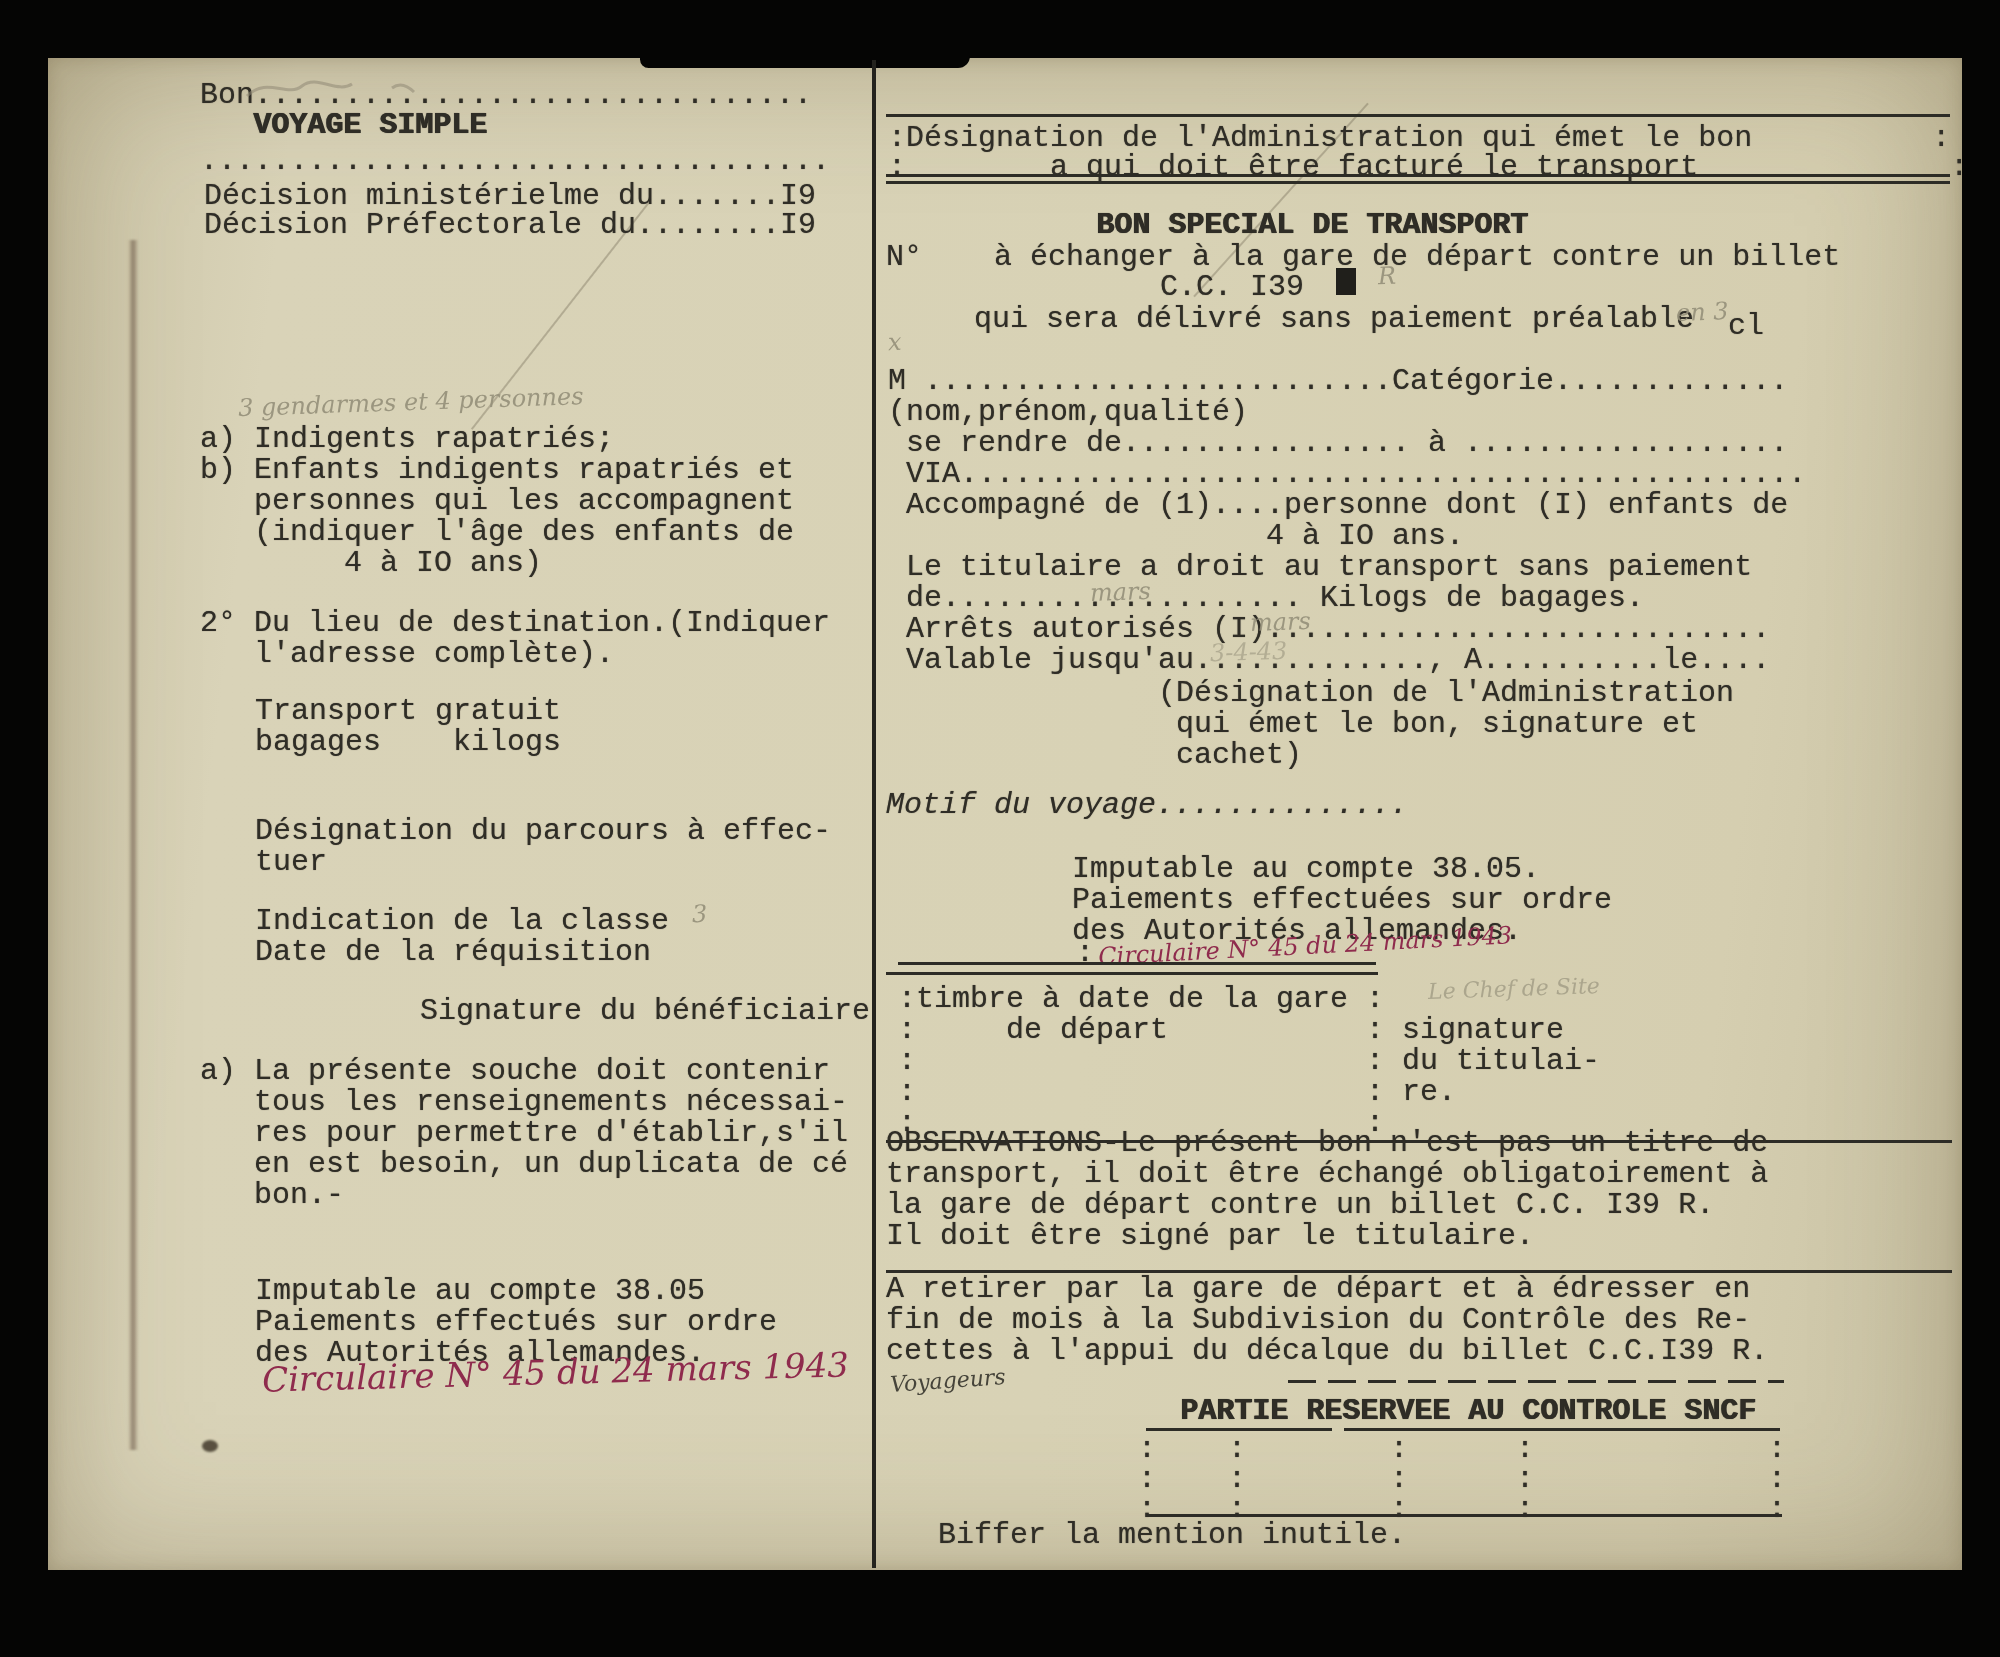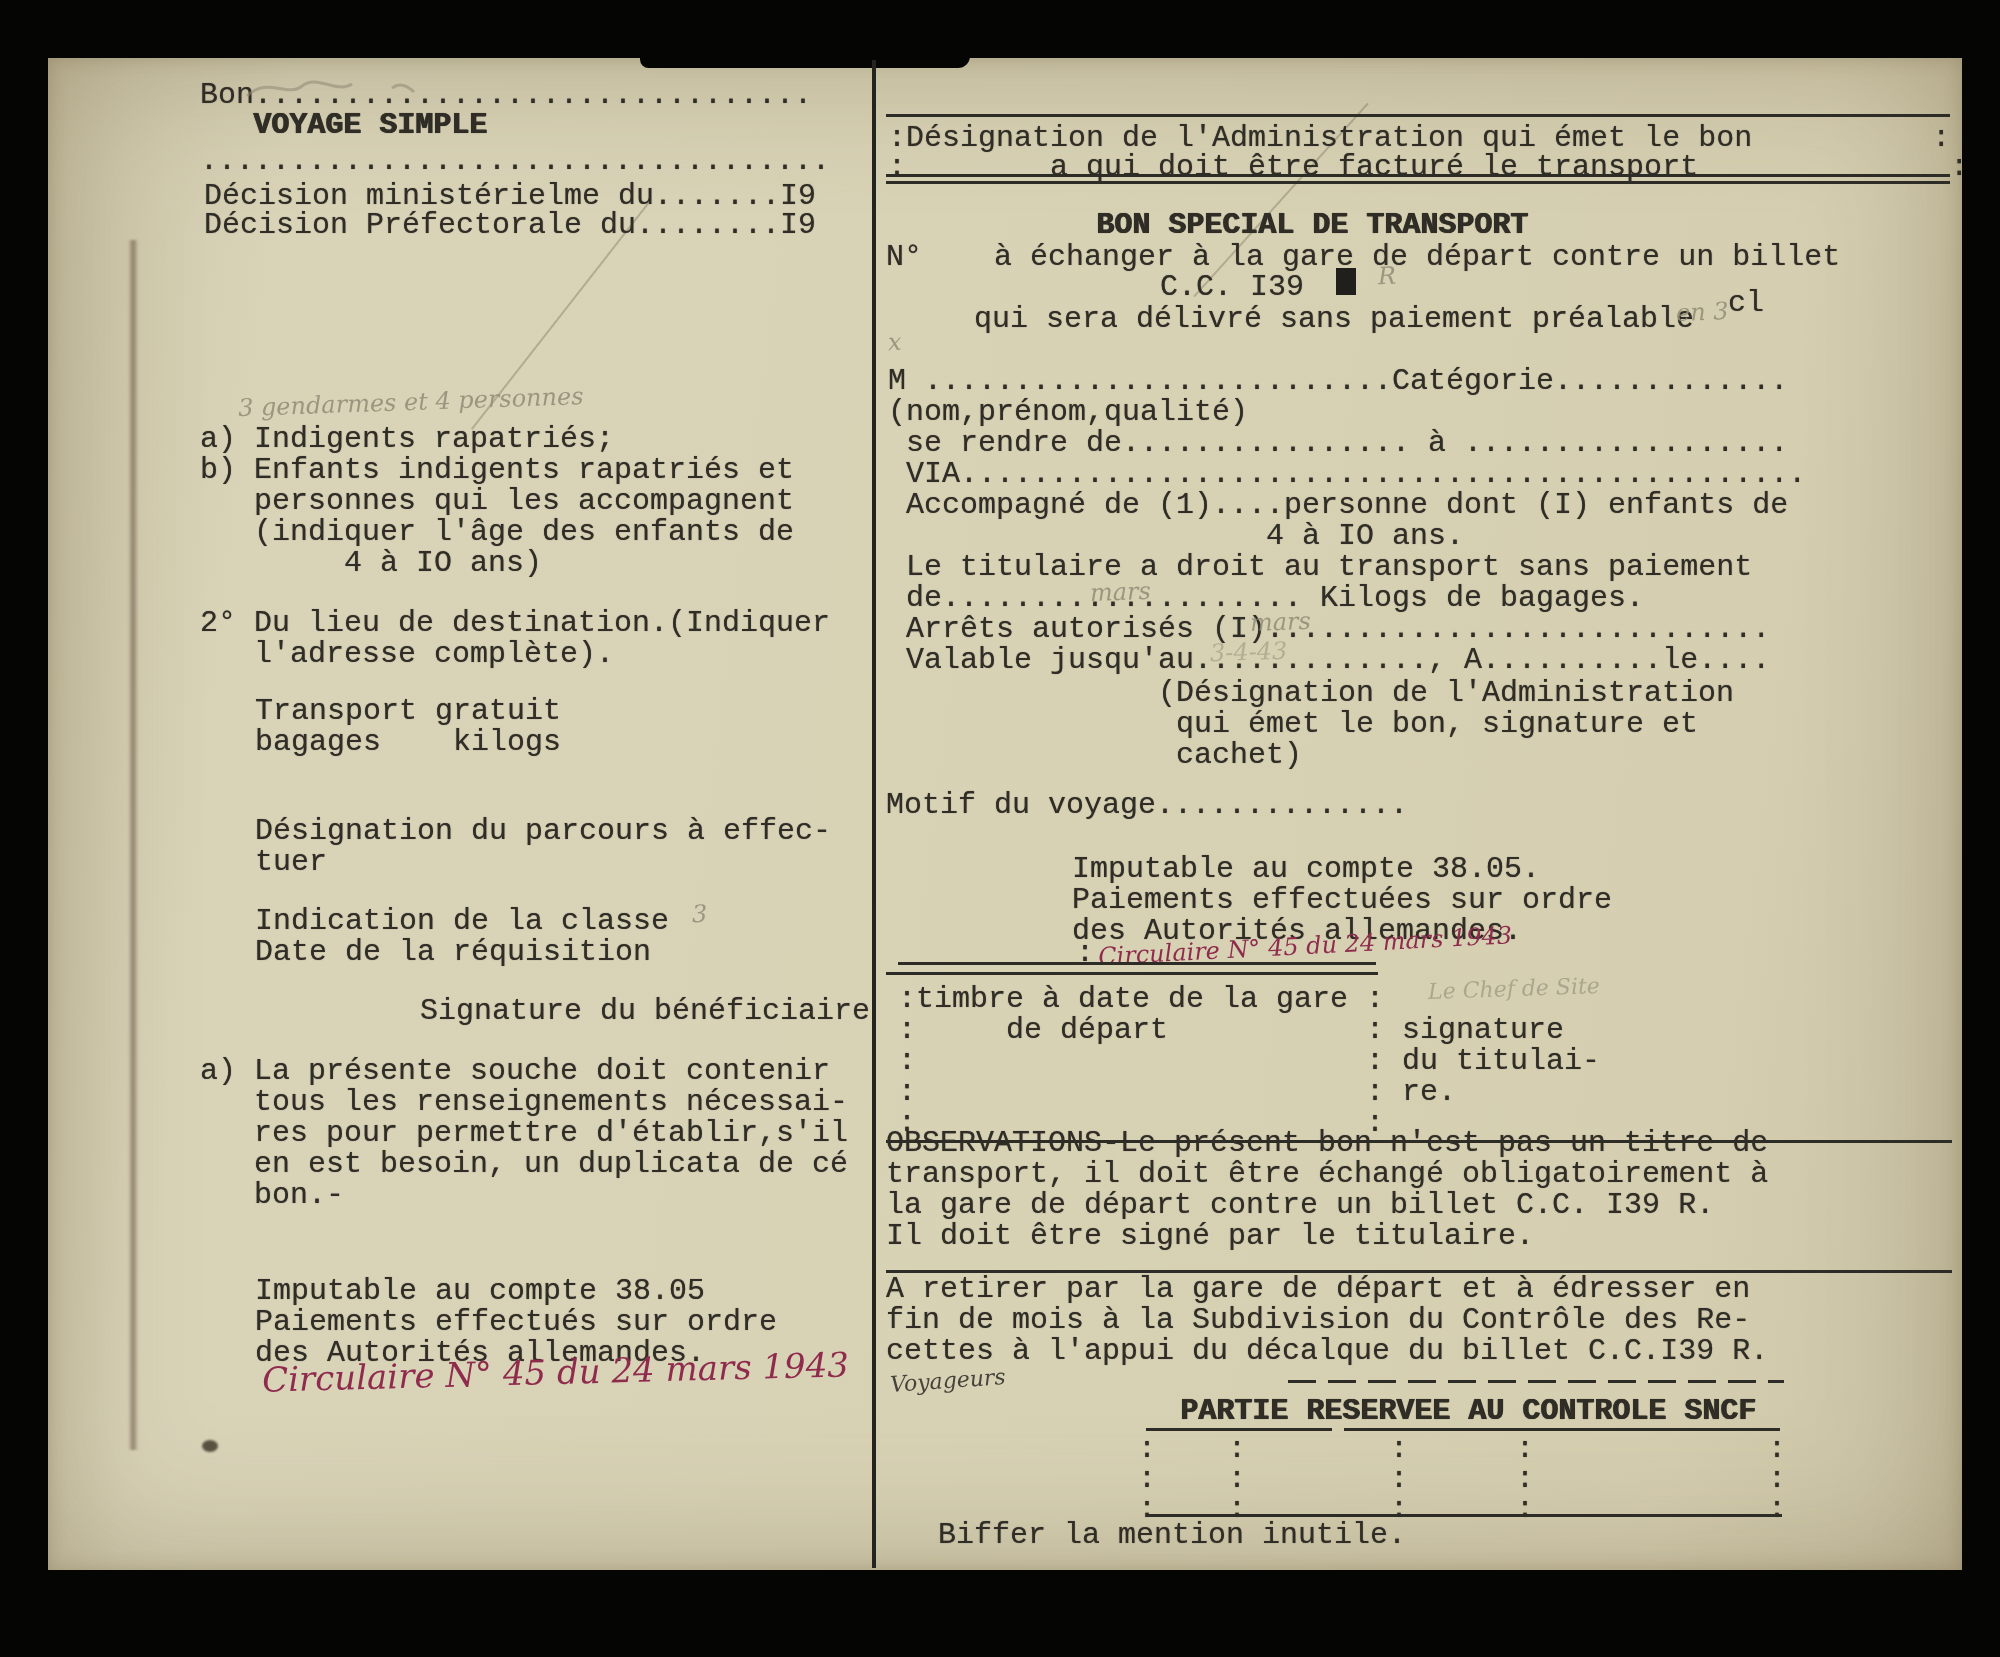--- a/index.html
+++ b/index.html
@@ -84,41 +84,41 @@
   <div class="rule" style="left:886px;top:174px;width:1064px;"></div>
   <div class="rule" style="left:886px;top:181px;width:1064px;"></div>
 
   <div class="tw" style="left:886px;top:242px;">N°    à échanger à la gare de départ contre un billet</div>
   <div class="tw b" style="left:1096px;top:210px;">BON SPECIAL DE TRANSPORT</div>
   <div class="tw" style="left:1160px;top:272px;">C.C. I39</div>
   <div class="blot"></div>
   <div class="hand hand-pencil" style="left:1378px;top:262px;">R</div>
   <div class="tw" style="left:974px;top:304px;">qui sera délivré sans paiement préalable</div>
   <div class="hand hand-pencil" style="left:1676px;top:298px;">en 3</div>
-  <div class="tw" style="left:1728px;top:288px;">cl</div>
+  <div class="tw" style="left:1728px;top:311px;">cl</div>
   <div class="hand hand-pencil" style="left:888px;top:328px;">x</div>
 
   <div class="tw" style="left:888px;top:366px;">M ..........................Catégorie.............
 (nom,prénom,qualité)
  se rendre de................ à ..................
  VIA...............................................
  Accompagné de (1)....personne dont (I) enfants de
                      4 à IO ans.
  Le titulaire a droit au transport sans paiement
  de.................... Kilogs de bagages.
  Arrêts autorisés (I)............................
  Valable jusqu'au............., A..........le....</div>
   <div class="hand hand-pencil" style="left:1090px;top:578px;">mars</div>
   <div class="hand hand-pencil" style="left:1250px;top:608px;">mars</div>
   <div class="hand hand-pencil" style="left:1210px;top:638px;opacity:.55;">3-4-43</div>
   <div class="tw" style="left:1158px;top:678px;">(Désignation de l'Administration
  qui émet le bon, signature et
  cachet)</div>
 
-  <div class="tw" style="left:886px;top:790px;">Motif du voyage..............</div>
+  <div class="tw" style="left:886px;top:790px;font-style:italic;">Motif du voyage..............</div>
   <div class="tw" style="left:1072px;top:854px;">Imputable au compte 38.05.
 Paiements effectuées sur ordre
 des Autorités allemandes.</div>
 
   <div class="tw" style="left:1076px;top:938px;">:</div>
   <div class="hand hand-red sm" style="left:1098px;top:932px;">Circulaire N° 45 du 24 mars 1943</div>
   <div class="hand hand-pencil" style="left:1428px;top:976px;font-size:22px;opacity:.65;">Le Chef de Site</div>
 
   <div class="rule" style="left:898px;top:962px;width:478px;"></div>
   <div class="rule" style="left:886px;top:972px;width:492px;"></div>

